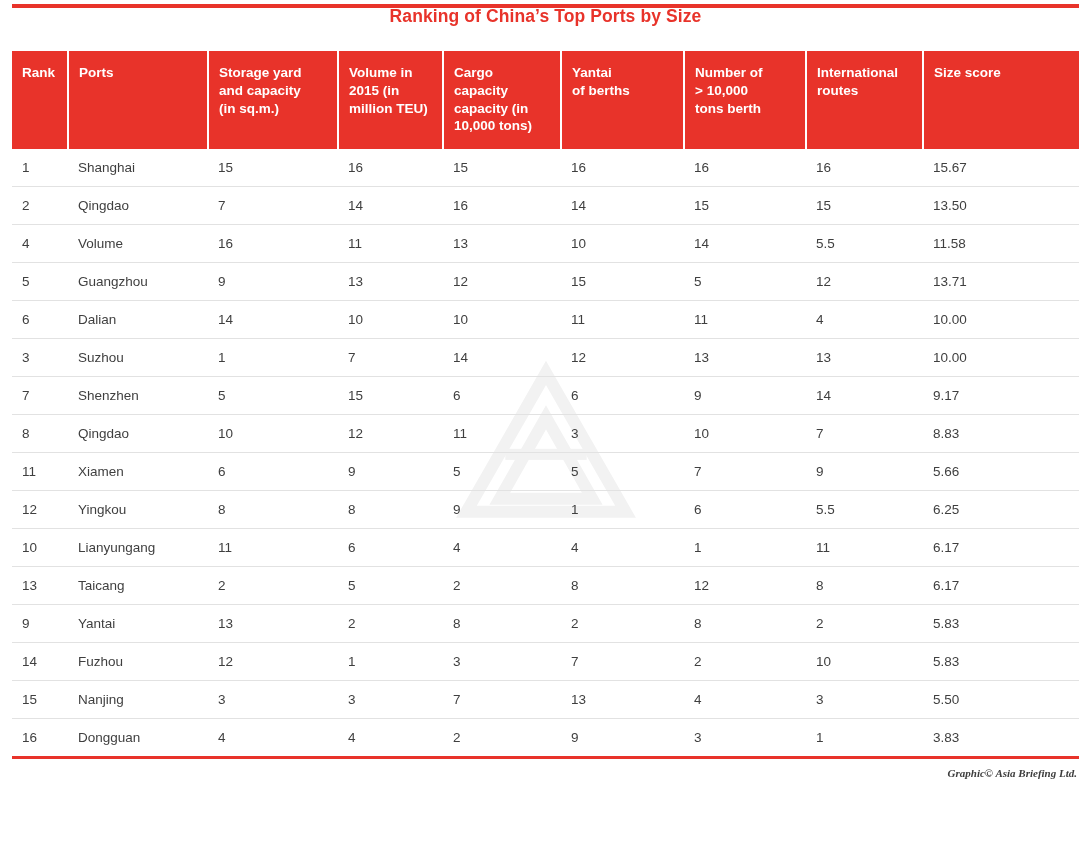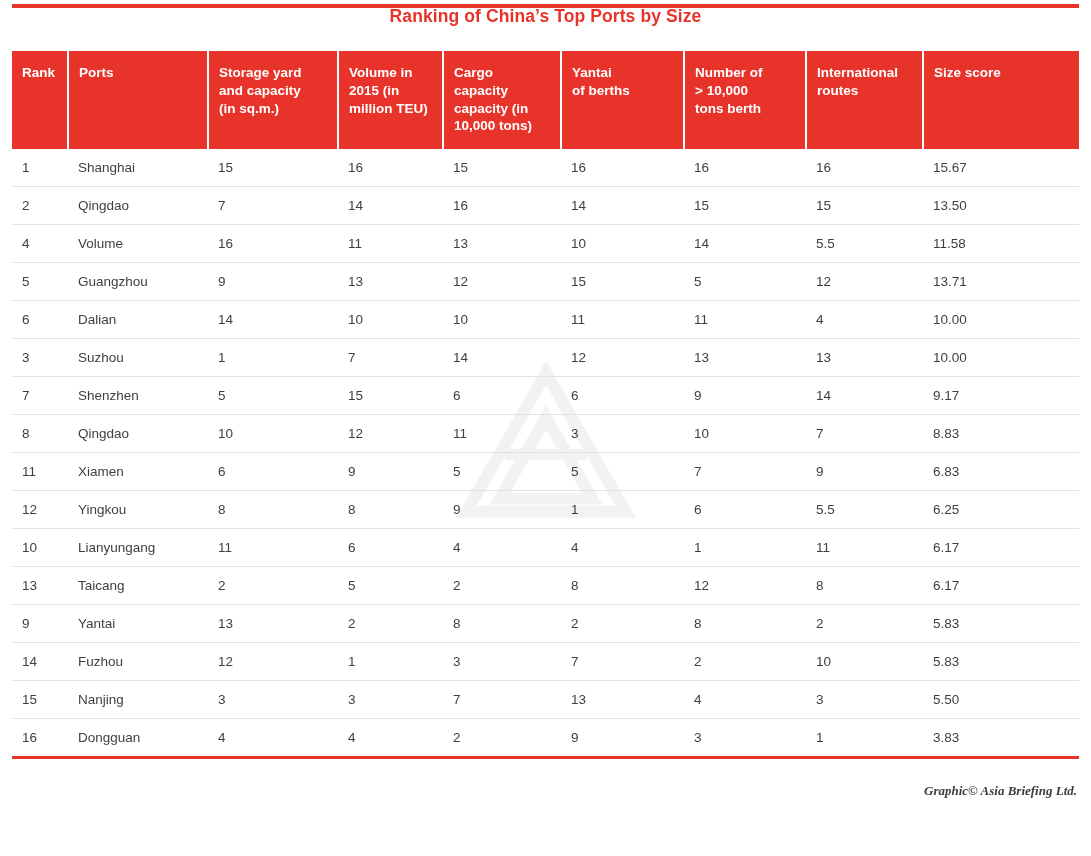--- a/index.html
+++ b/index.html
@@ -93,25 +93,24 @@
     z-index: 1;
     height: 3px;
     background: #e8332a;
     margin-top: 0;
   }
   .credit {
     text-align: right;
     font-family: "Liberation Serif", serif;
     font-style: italic;
     font-weight: bold;
-    font-size: 13px;
+    font-size: 11px;
     color: #3d3d3d;
     padding-top: 8px;
     padding-right: 2px;
-    margin-top: 16px;
   }
   .col-rank   { width: 56px; }
   .col-ports  { width: 140px; }
   .col-c2     { width: 130px; }
   .col-c3     { width: 105px; }
   .col-c4     { width: 118px; }
   .col-c5     { width: 123px; }
   .col-c6     { width: 122px; }
   .col-c7     { width: 117px; }
   .col-c8     { width: auto; }
@@ -278,21 +277,21 @@
       </tr>
       <tr>
         <td>11</td>
         <td>Xiamen</td>
         <td>6</td>
         <td>9</td>
         <td>5</td>
         <td>5</td>
         <td>7</td>
         <td>9</td>
-        <td>6.83</td>
+        <td>5.66</td>
       </tr>
       <tr>
         <td>12</td>
         <td>Yingkou</td>
         <td>8</td>
         <td>8</td>
         <td>9</td>
         <td>1</td>
         <td>6</td>
         <td>5.5</td>

